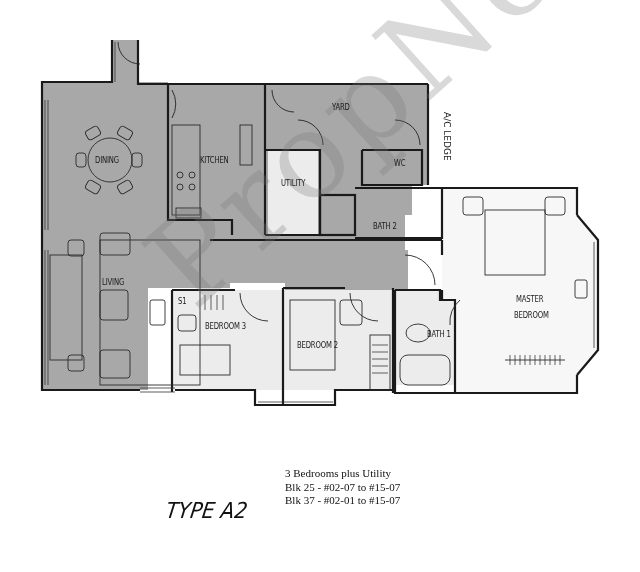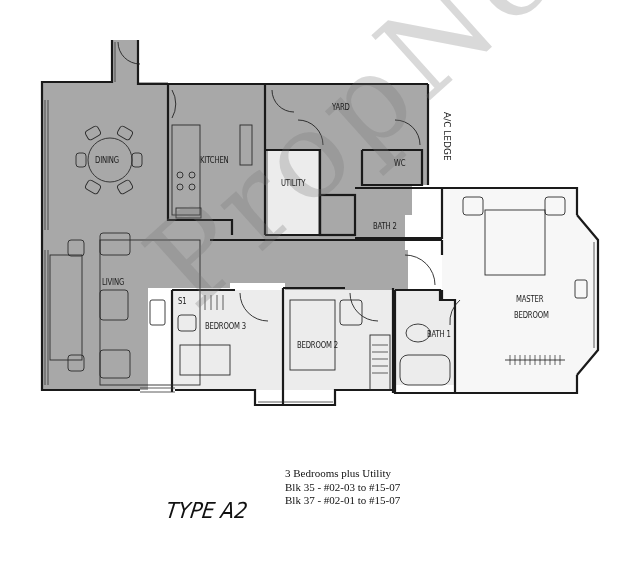--- a/index.html
+++ b/index.html
@@ -178,15 +178,15 @@
 <div class="lbl" style="left:205px;top:321px;">BEDROOM 3</div>
 <div class="lbl" style="left:297px;top:340px;">BEDROOM 2</div>
 <div class="lbl" style="left:427px;top:329px;">BATH 1</div>
 <div class="lbl" style="left:516px;top:294px;">MASTER</div>
 <div class="lbl" style="left:514px;top:310px;">BEDROOM</div>
 
 <div class="type-title">TYPE A2</div>
 
 <div class="info">
   <div>3 Bedrooms plus Utility</div>
-  <div>Blk 35 - #02-03 to #15-07</div>
+  <div>Blk 25 - #02-07 to #15-07</div>
   <div>Blk 37 - #02-01 to #15-07</div>
 </div>
 
 </body></html>

